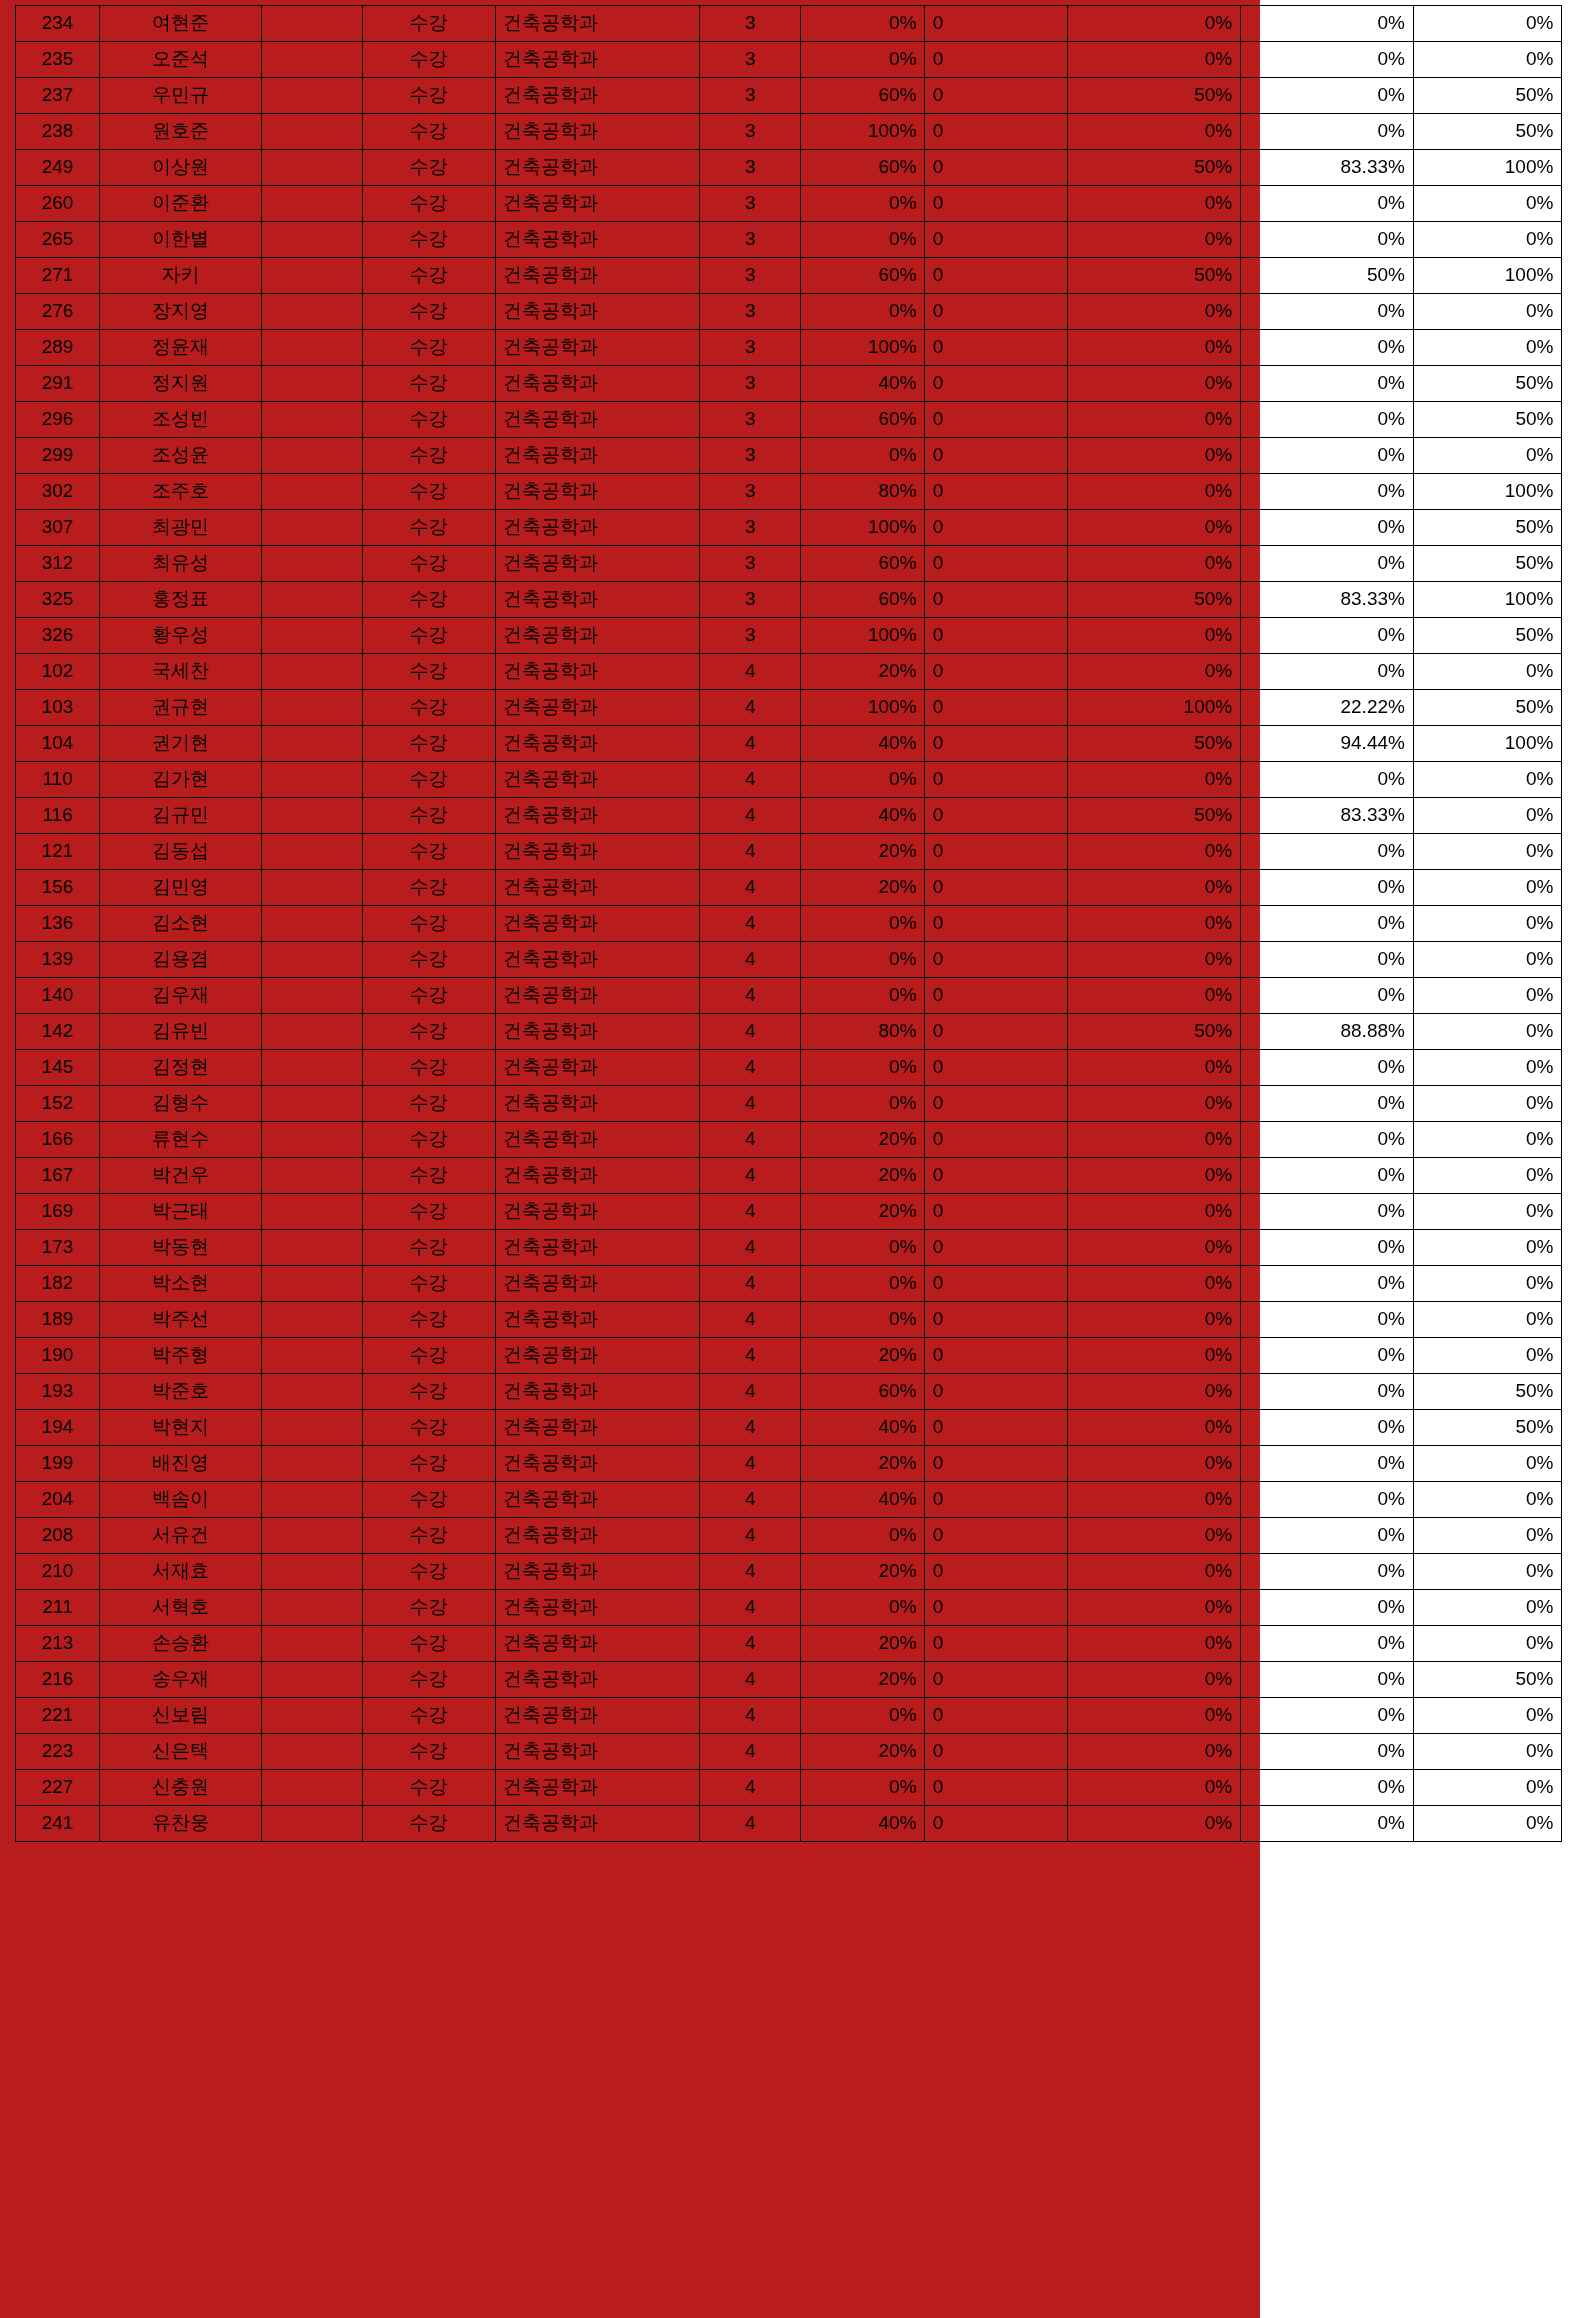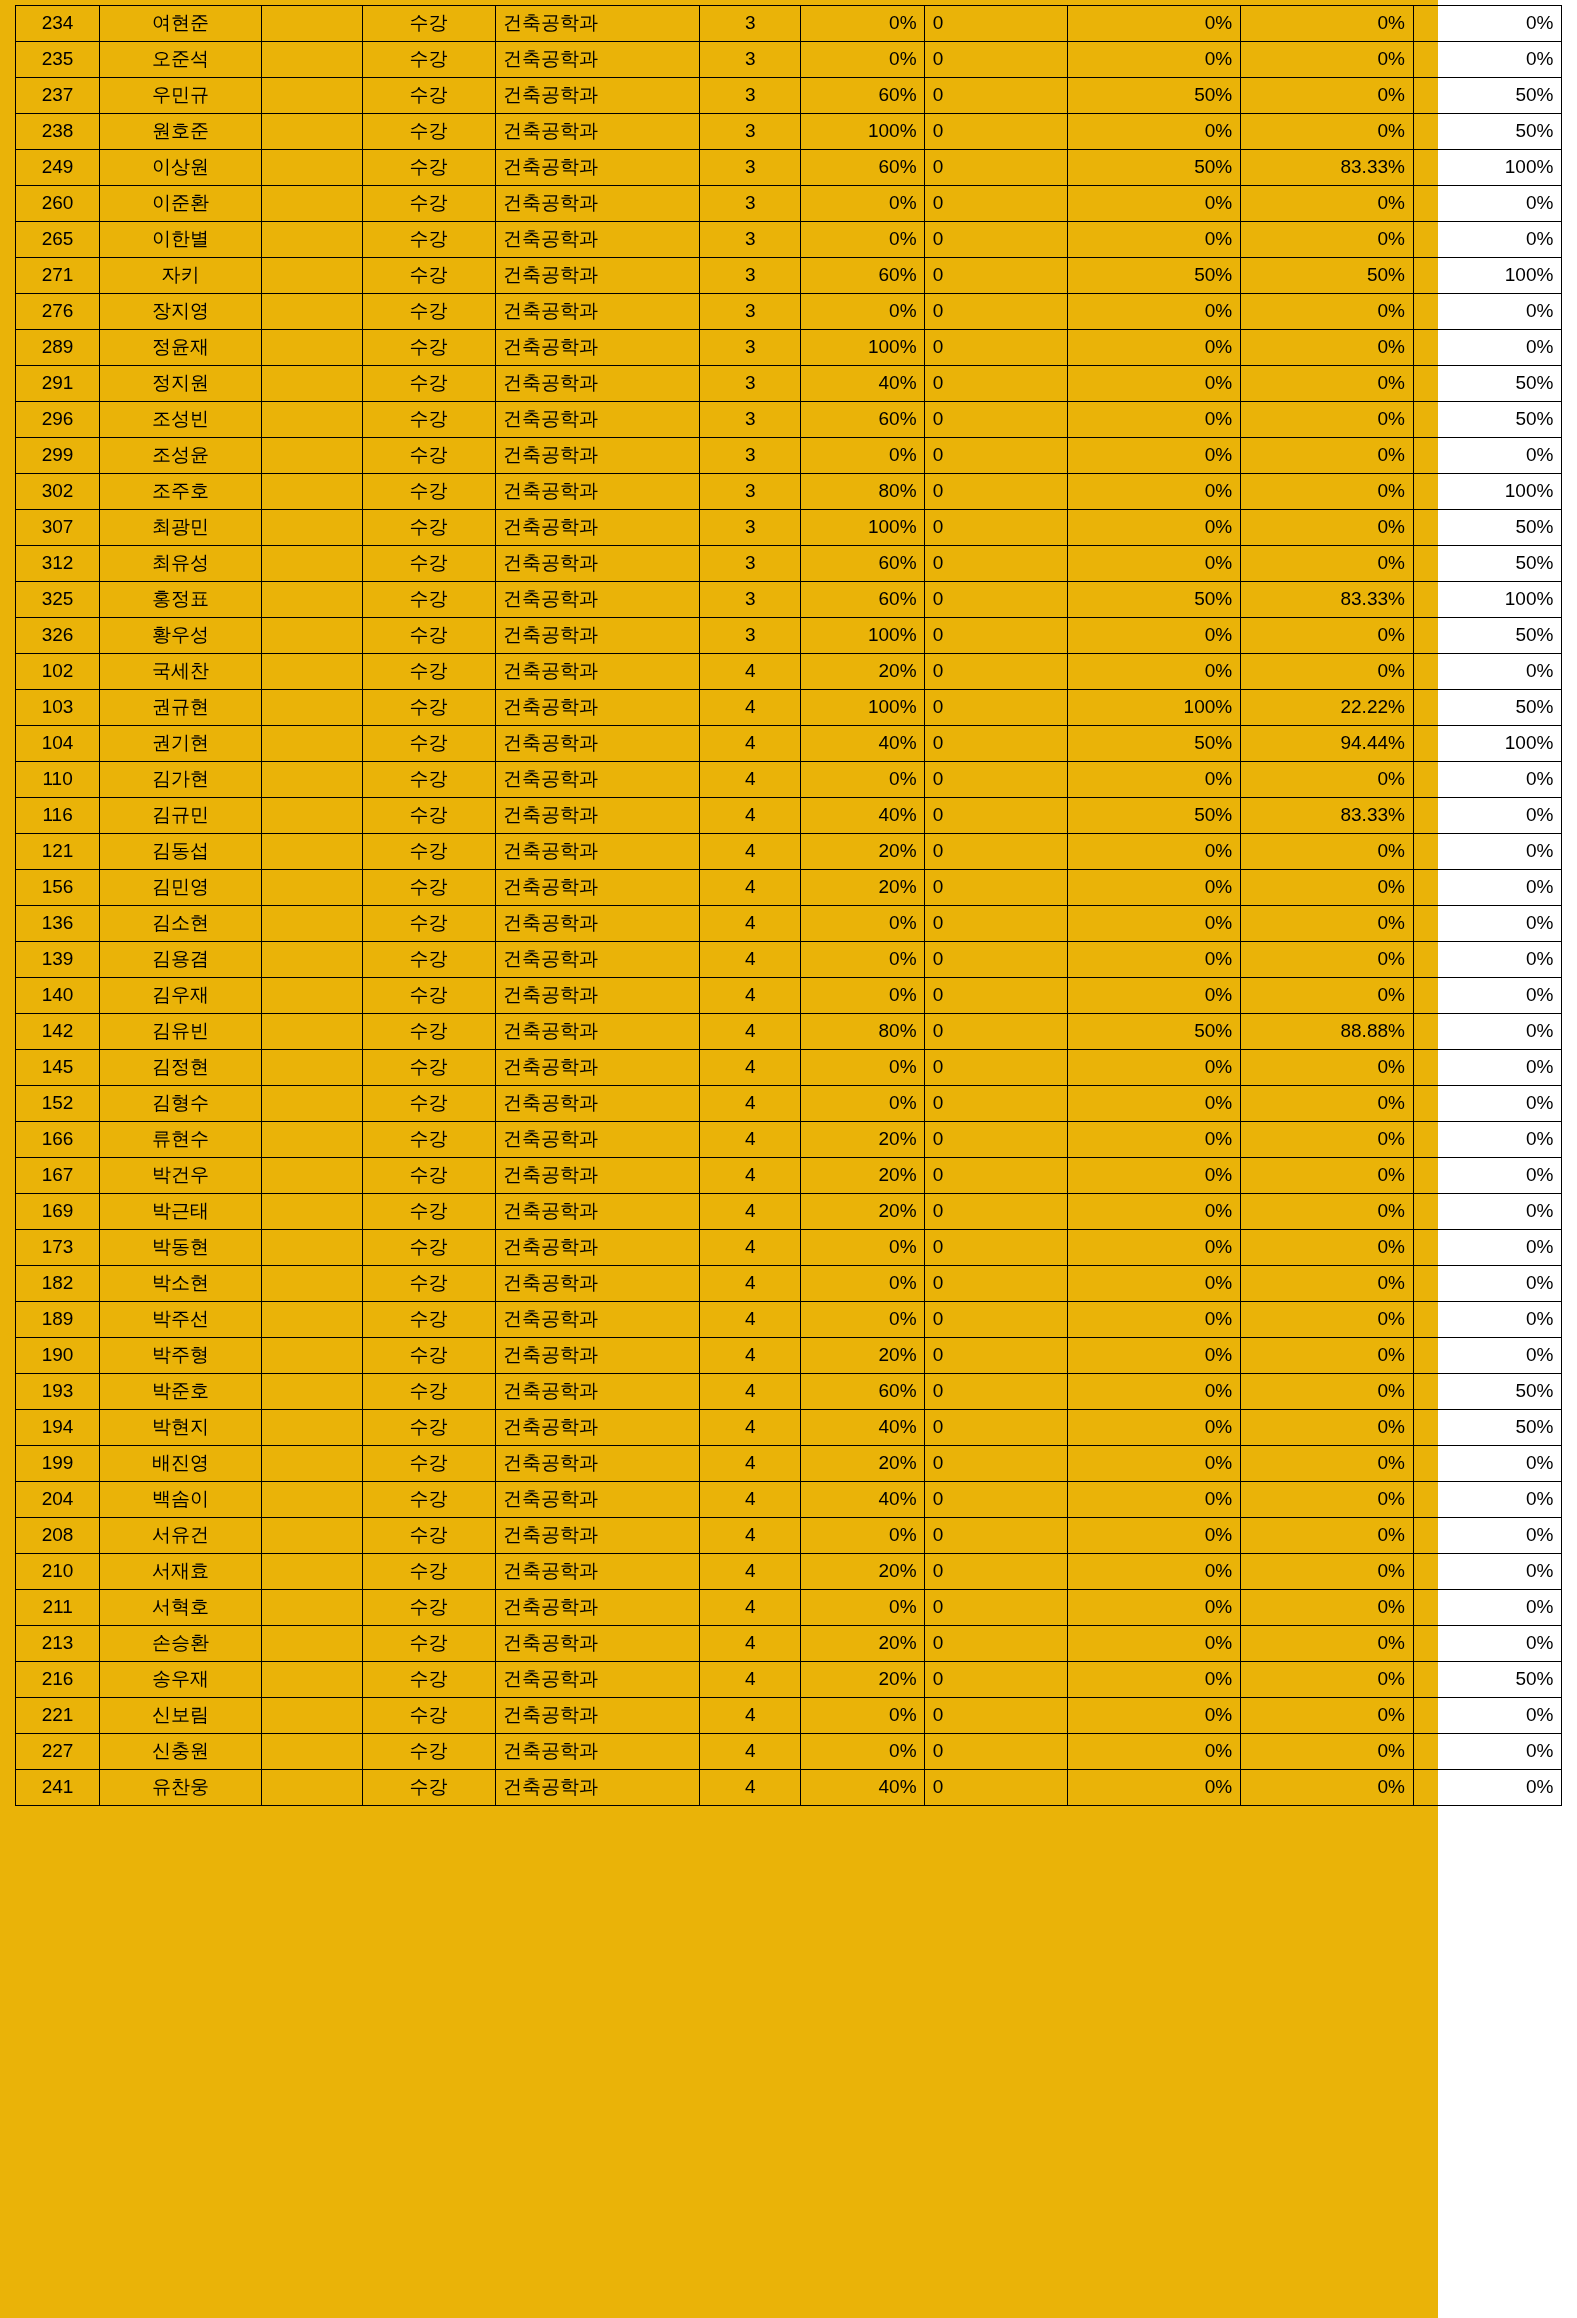--- a/index.html
+++ b/index.html
@@ -4,25 +4,25 @@
 <style>
   html, body {
     margin: 0;
     padding: 0;
     background: #ffffff;
   }
   body {
     font-family: "Liberation Sans", sans-serif;
   }
   .page {
-    width: 1438px;
+    width: 1260px;
     min-height: 2319px;
     box-sizing: border-box;
     padding: 4.6px 15px 0 15px;
-    background: #eab308;
+    background: #b91c1c;
   }
   table.grid {
     border-collapse: collapse;
     table-layout: fixed;
     width: 1547px;
   }
   table.grid td {
     border: 1.5px solid #000000;
     height: 35px;
     padding: 0 7.6px;
@@ -686,20 +686,33 @@
           <td class="ta-c">수강</td>
           <td class="ta-l">건축공학과</td>
           <td class="ta-c">4</td>
           <td class="ta-r">0%</td>
           <td class="ta-l">0</td>
           <td class="ta-r">0%</td>
           <td class="ta-r">0%</td>
           <td class="ta-r">0%</td>
         </tr>
         <tr>
+          <td class="ta-c">223</td>
+          <td class="ta-c">신은택</td>
+          <td class="ta-c"></td>
+          <td class="ta-c">수강</td>
+          <td class="ta-l">건축공학과</td>
+          <td class="ta-c">4</td>
+          <td class="ta-r">20%</td>
+          <td class="ta-l">0</td>
+          <td class="ta-r">0%</td>
+          <td class="ta-r">0%</td>
+          <td class="ta-r">0%</td>
+        </tr>
+        <tr>
           <td class="ta-c">227</td>
           <td class="ta-c">신충원</td>
           <td class="ta-c"></td>
           <td class="ta-c">수강</td>
           <td class="ta-l">건축공학과</td>
           <td class="ta-c">4</td>
           <td class="ta-r">0%</td>
           <td class="ta-l">0</td>
           <td class="ta-r">0%</td>
           <td class="ta-r">0%</td>

